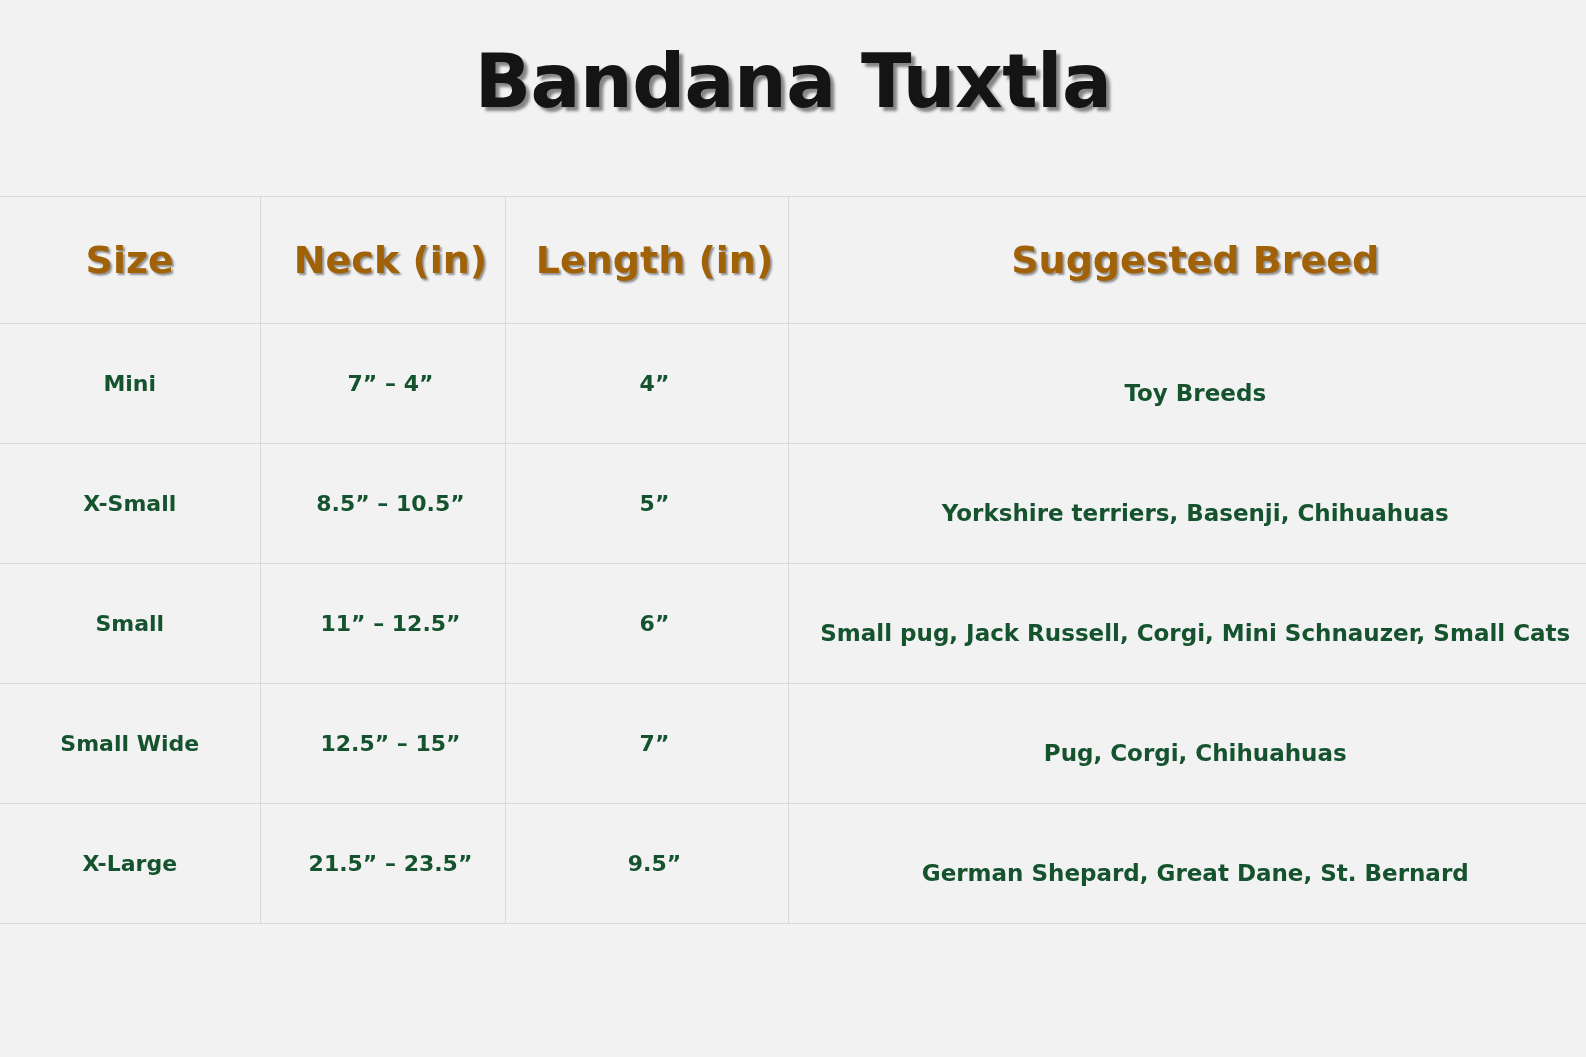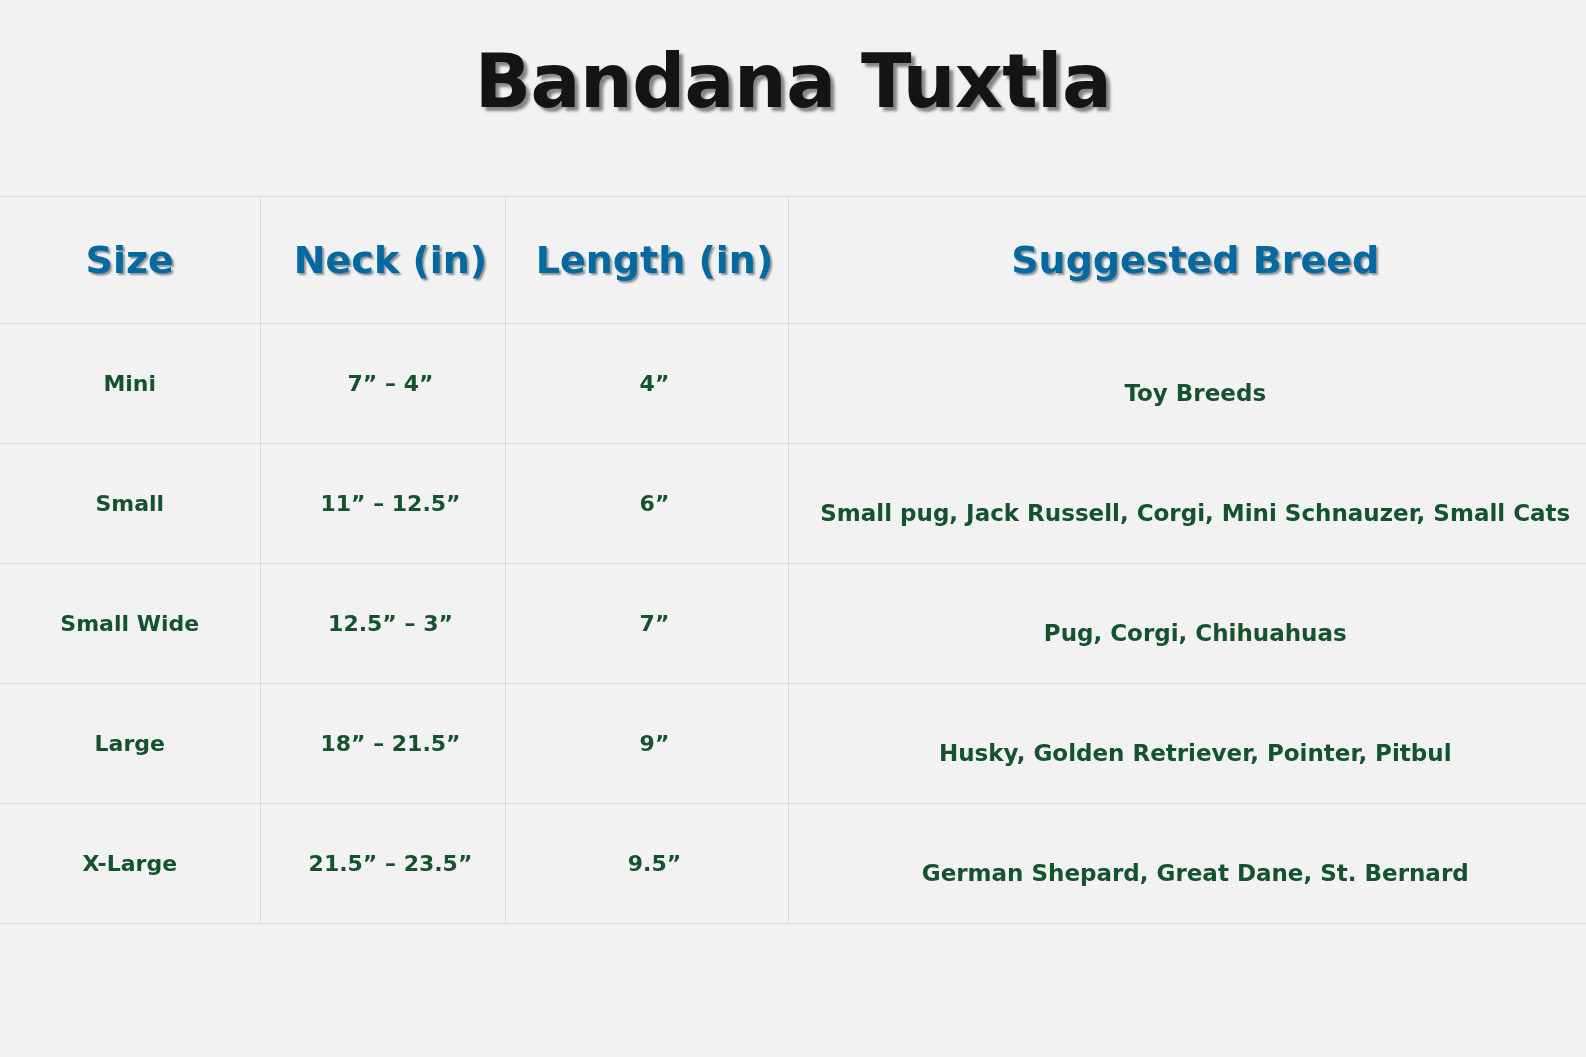--- a/index.html
+++ b/index.html
@@ -57,21 +57,21 @@
   table.sizing td + td {
     border-left: 1px solid #d9d9d9;
     padding-left: 16px;
   }
   table.sizing thead th {
     height: 126px;
     vertical-align: middle;
     text-align: center;
     font-size: 38px;
     font-weight: bold;
-    color: #0369a1;
+    color: #a16207;
     text-shadow: 2px 2px 2px rgba(0,0,0,0.4);
     margin-left: 32px;
   }
   table.sizing tbody td {
     height: 101px;
     vertical-align: middle;
     text-align: center;
     font-size: 22px;
     font-weight: bold;
     color: #14532d;
@@ -113,36 +113,36 @@
       </tr>
     </thead>
     <tbody>
       <tr>
         <td class="size-cell">Mini</td>
         <td>7” – 4”</td>
         <td>4”</td>
         <td class="breed-cell">Toy Breeds</td>
       </tr>
       <tr>
+        <td class="size-cell">X-Small</td>
+        <td>8.5” – 10.5”</td>
+        <td>5”</td>
+        <td class="breed-cell">Yorkshire terriers, Basenji, Chihuahuas</td>
+      </tr>
+      <tr>
         <td class="size-cell">Small</td>
         <td>11” – 12.5”</td>
         <td>6”</td>
         <td class="breed-cell">Small pug, Jack Russell, Corgi, Mini Schnauzer, Small Cats</td>
       </tr>
       <tr>
         <td class="size-cell">Small Wide</td>
-        <td>12.5” – 3”</td>
+        <td>12.5” – 15”</td>
         <td>7”</td>
         <td class="breed-cell">Pug, Corgi, Chihuahuas</td>
-      </tr>
-      <tr>
-        <td class="size-cell">Large</td>
-        <td>18” – 21.5”</td>
-        <td>9”</td>
-        <td class="breed-cell">Husky, Golden Retriever, Pointer, Pitbul</td>
       </tr>
       <tr>
         <td class="size-cell">X-Large</td>
         <td>21.5” – 23.5”</td>
         <td>9.5”</td>
         <td class="breed-cell">German Shepard, Great Dane, St. Bernard</td>
       </tr>
     </tbody>
   </table>
 

